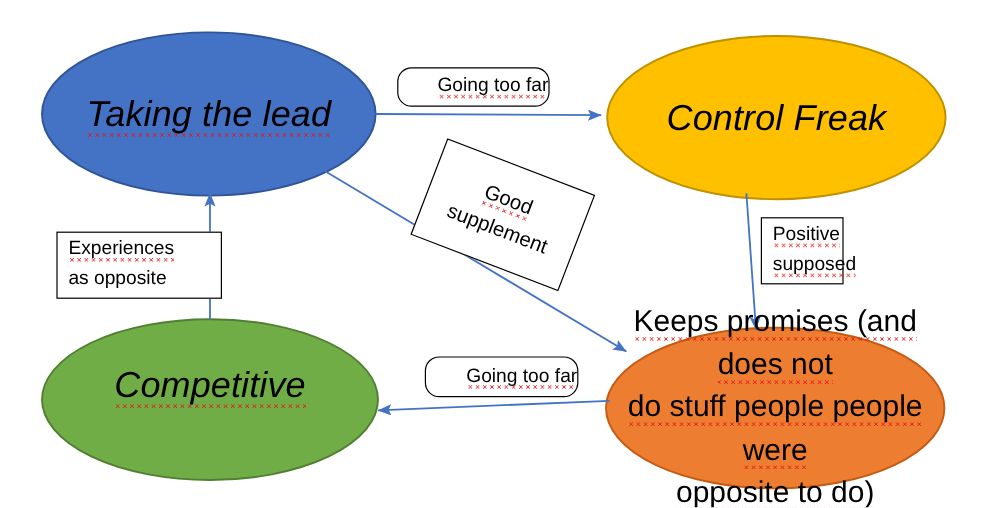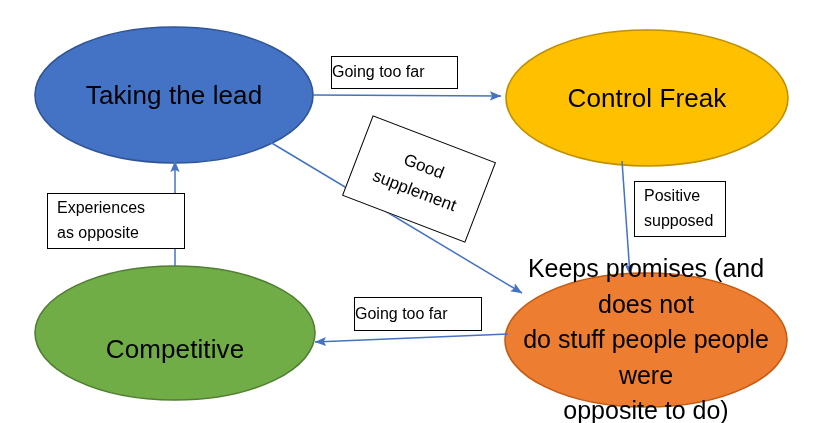--- a/index.html
+++ b/index.html
@@ -32,23 +32,24 @@
     align-items: center;
     justify-content: center;
     text-align: center;
     color: #000000;
     pointer-events: none;
   }
   .node-text .lines {
     width: 100%;
   }
   .node-title {
-    font-size: 26px;
+    font-size: 30px;
     line-height: 1.1;
     letter-spacing: 0.1px;
+    font-style: italic;
   }
   .node-body {
     font-size: 25px;
     line-height: 1.42;
   }
   .squig {
     background-repeat: repeat-x;
     background-position: 0 100%;
     background-size: 6px 3px;
     background-image:
@@ -63,28 +64,28 @@
     background: #ffffff;
     border: 1.6px solid #000000;
     box-sizing: border-box;
     display: flex;
     align-items: center;
     color: #000000;
     font-size: 16px;
     line-height: 1.55;
   }
   .label-box .inner { width: 100%; }
-  .label-center { justify-content: center; text-align: left; }
+  .label-center { justify-content: center; text-align: right; border-radius: 12px; }
   .label-left   { justify-content: flex-start; text-align: left; padding-left: 9px; }
 
   #label-going-far-top    { left: 331px; top: 56px;  width: 127px; height: 33px; }
   #label-good-supplement  { left: 353px; top: 136px; width: 132px; height: 86px;
                             transform: rotate(21deg); transform-origin: 50% 50%;
                             justify-content: center; text-align: center; font-size: 17px; }
-  #label-positive-opp     { left: 634px; top: 181px; width: 92px;  height: 56px; }
+  #label-positive-opp     { left: 634px; top: 181px; width: 69px;  height: 56px; }
   #label-experiences      { left: 47px;  top: 193px; width: 138px; height: 56px; }
   #label-going-far-bottom { left: 354px; top: 297px; width: 128px; height: 34px; }
 </style>
 </head>
 <body>
 
 <div id="canvas">
 
   <svg class="layer nodes" viewBox="0 0 828 423">
     <ellipse cx="174" cy="95" rx="139" ry="68" fill="#4472c4" stroke="#2f5597" stroke-width="1.6"></ellipse>
@@ -116,21 +117,21 @@
       <div class="node-title"><span class="squig">Taking the lead</span></div>
     </div>
   </div>
 
   <div class="node-text" style="left:506px; top:30px; width:282px; height:136px;justify-content:center;">
     <div class="lines">
       <div class="node-title"><span>Control Freak</span></div>
     </div>
   </div>
 
-  <div class="node-text" style="left:35px; top:282px; width:280px; height:134px;">
+  <div class="node-text" style="left:35px; top:254px; width:280px; height:134px;">
     <div class="lines">
       <div class="node-title"><span class="squig">Competitive</span></div>
     </div>
   </div>
 
   <div class="node-text" style="left:505px; top:273px; width:282px; height:134px;">
     <div class="lines node-body">
       <div><span class="squig">Keeps promises (and does not</span></div>
       <div><span class="squig">do stuff people people were</span></div>
       <div><span class="squig">opposite to do)</span></div>

